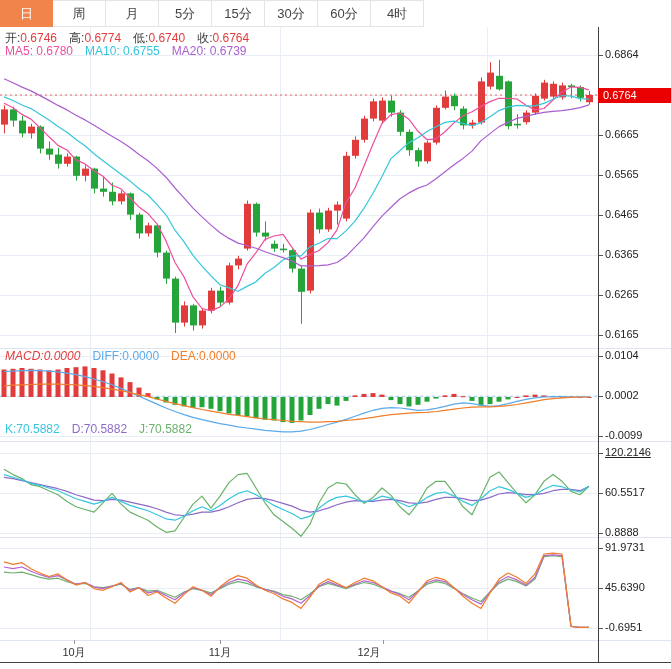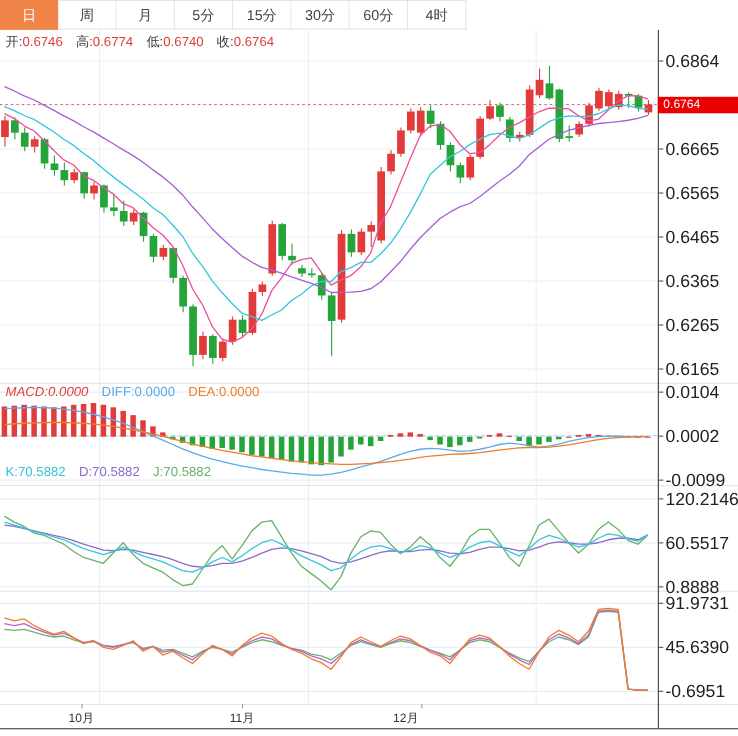--- a/index.html
+++ b/index.html
@@ -11,21 +11,21 @@
   .tab:first-child{border-left:1px solid #e4e4e4}
   .tab.active{background:#f08449;border-color:#f08449;color:#fff}
   svg.panel{position:absolute;left:0;z-index:1}
   .hdr{position:absolute;left:5px;font-size:12px;white-space:nowrap;z-index:4}
   .hdr .it{margin-right:12px}
   .hdr .lbl{color:#3c3c3c}
   .sep{position:absolute;left:0;width:671px;height:1px;background:#dfe5ee;z-index:2}
   #vaxis{position:absolute;left:598px;top:27px;width:1px;height:635px;background:#3f3f3f;z-index:3}
   #bline{position:absolute;left:0;top:662px;width:671px;height:1px;background:#3f3f3f;z-index:3}
   .ydash{position:absolute;left:599px;width:4px;height:1px;background:#555;z-index:4}
-  .ytick{position:absolute;left:605px;font-size:16px;color:#222;z-index:4}
+  .ytick{position:absolute;left:605px;font-size:11px;color:#222;z-index:4}
   .badge{position:absolute;left:598px;top:88px;width:73px;height:15px;background:#ea0000;color:#fff;
          font-size:11px;line-height:15px;padding-left:5px;box-sizing:border-box;z-index:4}
   .month{position:absolute;top:645px;width:44px;margin-left:-22px;text-align:center;font-size:11px;color:#333;z-index:4}
   .mtick{position:absolute;top:640px;width:1px;height:4px;background:#999;z-index:4}
 </style>
 </head>
 <body>
 
 <div id="app">
   <div id="toolbar">
@@ -310,34 +310,35 @@
     <div class="ytick" style="top: 288px;">0.6265</div>
     <div class="ydash" style="top: 335px;"></div>
     <div class="ytick" style="top: 328px;">0.6165</div>
     <div class="ydash" style="top: 356px;"></div>
     <div class="ytick" style="top: 349px;">0.0104</div>
     <div class="ydash" style="top: 396px;"></div>
     <div class="ytick" style="top: 389px;">0.0002</div>
     <div class="ydash" style="top: 436px;"></div>
     <div class="ytick" style="top: 429px;">-0.0099</div>
     <div class="ydash" style="top: 453px;"></div>
-    <div class="ytick" style="top: 446px;">120.2146</div>
+    <div class="ytick" style="top: 446px; text-decoration: underline;">120.2146</div>
     <div class="ydash" style="top: 493px;"></div>
     <div class="ytick" style="top: 486px;">60.5517</div>
     <div class="ydash" style="top: 533px;"></div>
     <div class="ytick" style="top: 526px;">0.8888</div>
     <div class="ydash" style="top: 548px;"></div>
     <div class="ytick" style="top: 541px; text-align: center;">91.9731</div>
     <div class="ydash" style="top: 588px;"></div>
     <div class="ytick" style="top: 581px;">45.6390</div>
     <div class="ydash" style="top: 628px;"></div>
     <div class="ytick" style="top: 621px;">-0.6951</div>
     <div class="badge">0.6764</div>
     <div class="mtick" style="left: 74px;"></div>
     <div class="month" style="left: 74px;">10月</div>
     <div class="mtick" style="left: 220px;"></div>
     <div class="month" style="left: 220px;">11月</div>
     <div class="mtick" style="left: 383px;"></div>
     <div class="month" style="left: 369px;">12月</div>
     <div class="hdr" style="top: 30px;"><span class="lbl">开:</span><span class="it" style="color: rgb(226, 59, 60);">0.6746</span><span class="lbl">高:</span><span class="it" style="color: rgb(226, 59, 60);">0.6774</span><span class="lbl">低:</span><span class="it" style="color: rgb(226, 59, 60);">0.6740</span><span class="lbl">收:</span><span class="it" style="color: rgb(226, 59, 60);">0.6764</span></div>
+    <div class="hdr" style="top: 44px;"><span class="it" style="color: rgb(237, 79, 157);">MA5: 0.6780</span><span class="it" style="color: rgb(54, 198, 220);">MA10: 0.6755</span><span class="it" style="color: rgb(169, 95, 208);">MA20: 0.6739</span></div>
     <div class="hdr" style="top: 349px;"><span class="it" style="color: rgb(226, 59, 60); font-style: italic;">MACD:0.0000</span><span class="it" style="color: rgb(92, 170, 234);">DIFF:0.0000</span><span class="it" style="color: rgb(239, 125, 42);">DEA:0.0000</span></div>
     <div class="hdr" style="top: 422px;"><span class="it" style="color: rgb(54, 198, 220);">K:70.5882</span><span class="it" style="color: rgb(141, 108, 200);">D:70.5882</span><span class="it" style="color: rgb(106, 178, 106);">J:70.5882</span></div>
   </div>
 
 </body></html>

